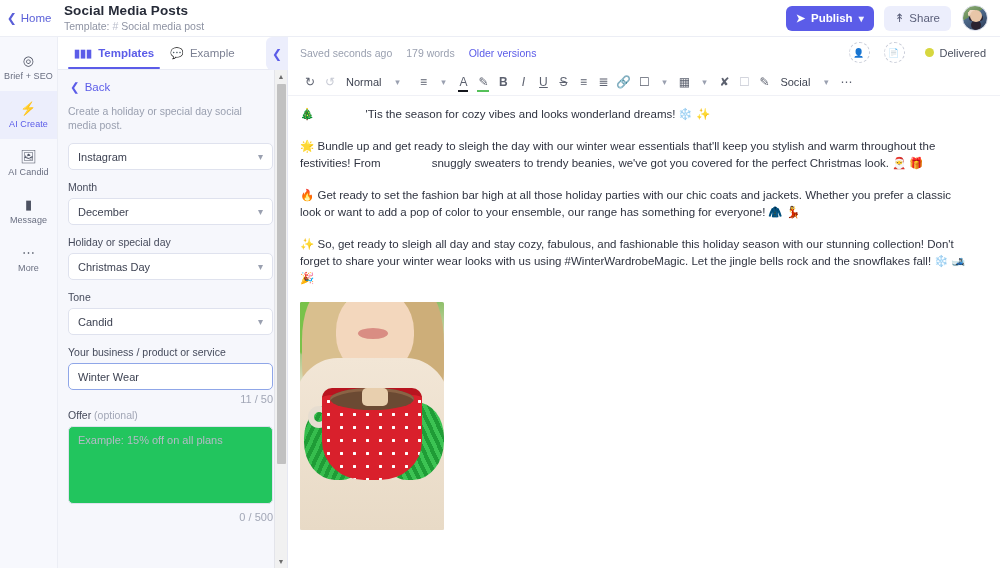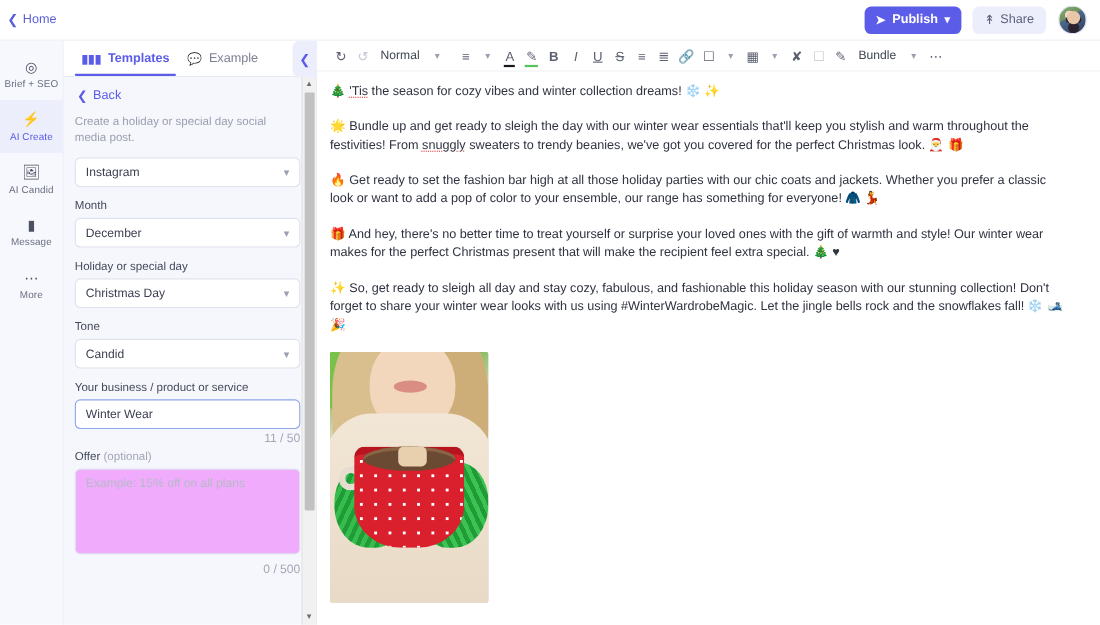--- a/index.html
+++ b/index.html
@@ -121,21 +121,21 @@
     display: flex; align-items: center; padding: 0 9px; font-size: 11px;
     color: #3d4252; cursor: pointer; justify-content: space-between;
   }
   .select .cv { color: #9aa0b0; font-size: 10px; }
   .text-input {
     height: 27px; width: 100%; background: #fff; border: 1px solid #8fa6e8; border-radius: 5px;
     padding: 0 9px; font-size: 11px; color: #3d4252; font-family: inherit; outline: none;
   }
   .char-count { font-size: 11px; color: #a2a7b6; text-align: right; margin-top: 3px; }
   .textarea {
-    width: 100%; height: 78px; background: #f0abfc; border: 1px solid #dfe2ee; border-radius: 5px;
+    width: 100%; height: 78px; background: #22c55e; border: 1px solid #dfe2ee; border-radius: 5px;
     padding: 7px 9px; font-size: 11px; color: #3d4252; font-family: inherit;
     resize: none; outline: none;
   }
   .textarea::placeholder { color: #b5bac7; }
   
   .pscroll {
     position: absolute; right: 0; top: 33px; bottom: 0; width: 13px;
     background: #f1f1f1; border-left: 1px solid #e3e4ea;
     display: flex; flex-direction: column; align-items: center;
   }
@@ -183,22 +183,22 @@
   .tb .under-a::after { content:""; position:absolute; left:-1px; right:-1px; bottom:-3px; height:2px; background:#15171d; }
   .tb .under-h::after { background:#56c15a; }
 
   .doc {
     flex: 1; overflow: hidden; padding: 10px 26px 0 12px; min-height: 0;
   }
   .doc p {
     font-size: 11.5px; line-height: 17px; color: #2f3340; margin-bottom: 15px;
   }
   .doc p .sp {
-    text-decoration: underline; text-decoration-style: dotted;
-    text-decoration-color: #e05555; text-underline-offset: 2px;
+    text-decoration-style: dotted;
+    text-decoration-color: #e05555; text-underline-offset: 2px; margin-left: 48px;
   }
   .doc-img {
     width: 144px; height: 228px; border-radius: 2px; overflow: hidden; position: relative;
     background: #cfd2cc;
   }
   .doc-img .bg {
     position: absolute; inset: 0;
     background:
       radial-gradient(circle at 12% 6%, #79c24a 0 16%, transparent 17%),
       radial-gradient(circle at 30% 3%, #8fd05c 0 10%, transparent 11%),
@@ -260,20 +260,28 @@
 </style>
 </head>
 <body>
 
 <div class="app">
 
   <div class="topbar">
     <div class="home-link">
       <span class="chev">❮</span>
       <span>Home</span>
+    </div>
+    <div class="doc-title-wrap">
+      <div class="doc-title">Social Media Posts</div>
+      <div class="doc-sub">
+        <span>Template:</span>
+        <span class="hash">#</span>
+        <span>Social media post</span>
+      </div>
     </div>
     <div class="topbar-spacer"></div>
     <button class="btn-publish">
       <span class="tri">➤</span>
       <span>Publish</span>
       <span class="cv">▾</span>
     </button>
     <button class="btn-share">
       <span>↟</span>
       <span>Share</span>
@@ -379,20 +387,32 @@
       <div class="pscroll">
         <div class="arw">▲</div>
         <div class="thumb"></div>
         <div class="track"></div>
         <div class="arw">▼</div>
       </div>
     </div>
 
     <div class="editor">
 
+      <div class="meta-row">
+        <span class="meta-saved">Saved seconds ago</span>
+        <span class="meta-words">179 words</span>
+        <span class="meta-versions">Older versions</span>
+        <span class="meta-spacer"></span>
+        <div class="circ-btn">👤</div>
+        <div class="circ-btn">📄</div>
+        <div class="status">
+          <span class="dot"></span>
+          <span class="slabel">Delivered</span>
+        </div>
+      </div>
 
       <div class="toolbar">
         <div class="tb">↻</div>
         <div class="tb dim">↺</div>
         <div class="tb wide">Normal</div>
         <div class="tb cv">▾</div>
         <div class="tb-sep"></div>
         <div class="tb">≡</div>
         <div class="tb cv">▾</div>
         <div class="tb">
@@ -416,35 +436,34 @@
         <div class="tb">≡</div>
         <div class="tb">≣</div>
         <div class="tb dim">🔗</div>
         <div class="tb">☐</div>
         <div class="tb cv">▾</div>
         <div class="tb">▦</div>
         <div class="tb cv">▾</div>
         <div class="tb">✘</div>
         <div class="tb dim">☐</div>
         <div class="tb">✎</div>
-        <div class="tb wide">Bundle</div>
+        <div class="tb wide">Social</div>
         <div class="tb cv">▾</div>
         <div class="tb">⋯</div>
       </div>
 
       <div class="doc">
         <p>
           <span>🎄</span>
-          <span class="sp">'Tis</span><span> the season for cozy vibes and winter collection dreams! ❄️ ✨</span>
+          <span class="sp">'Tis</span><span> the season for cozy vibes and looks wonderland dreams! ❄️ ✨</span>
         </p>
         <p>
           <span>🌟</span><span> Bundle up and get ready to sleigh the day with our winter wear essentials that'll keep you stylish and warm throughout the festivities! From </span><span class="sp">snuggly</span><span> sweaters to trendy beanies, we've got you covered for the perfect Christmas look. 🎅 🎁</span>
         </p>
         <p>🔥 Get ready to set the fashion bar high at all those holiday parties with our chic coats and jackets. Whether you prefer a classic look or want to add a pop of color to your ensemble, our range has something for everyone! 🧥 💃</p>
-        <p>🎁 And hey, there's no better time to treat yourself or surprise your loved ones with the gift of warmth and style! Our winter wear makes for the perfect Christmas present that will make the recipient feel extra special. 🎄 ♥</p>
         <p>✨ So, get ready to sleigh all day and stay cozy, fabulous, and fashionable this holiday season with our stunning collection! Don't forget to share your winter wear looks with us using #WinterWardrobeMagic. Let the jingle bells rock and the snowflakes fall! ❄️ 🎿 🎉</p>
         <div class="doc-img">
           <div class="bg"></div>
           <div class="hair-l"></div>
           <div class="hair-r"></div>
           <div class="face"></div>
           <div class="lips"></div>
           <div class="coat"></div>
           <div class="mitt-l"></div>
           <div class="mitt-r"></div>

